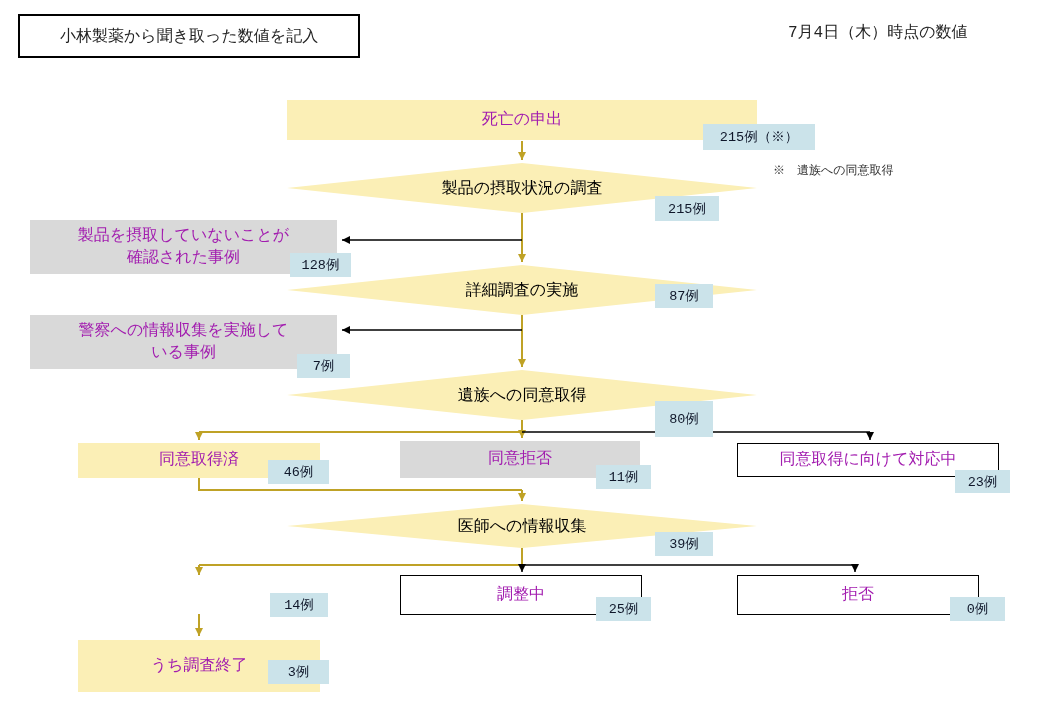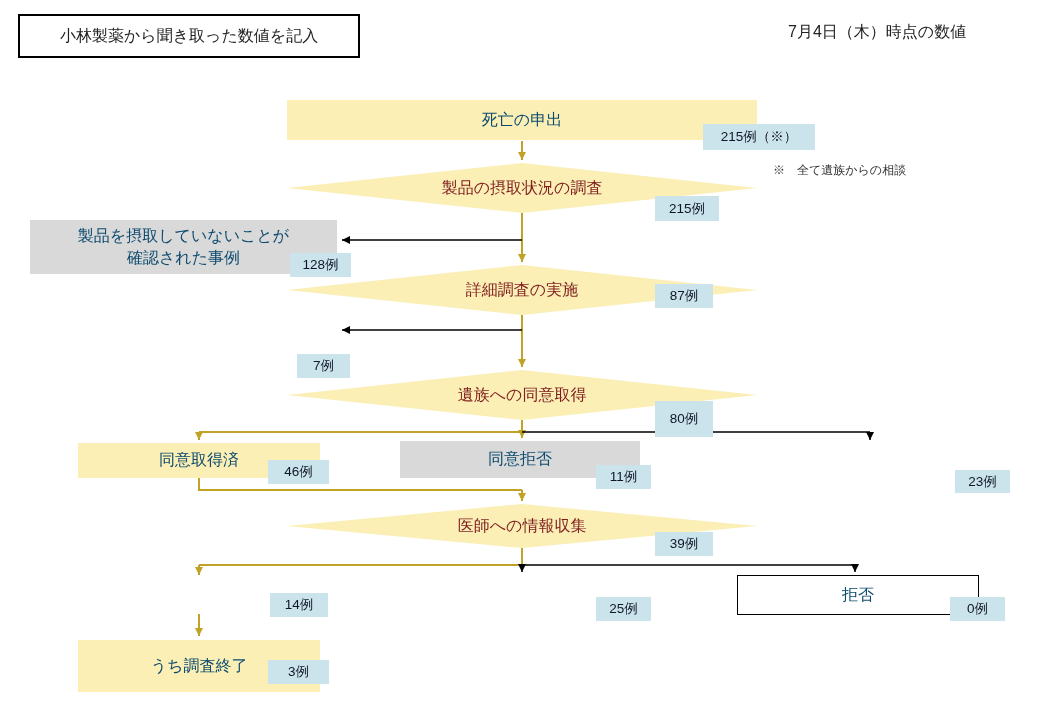--- a/index.html
+++ b/index.html
@@ -1,21 +1,21 @@
 <!DOCTYPE html>
 <html><head>
 <meta charset="utf-8">
 <style>
   html, body { margin: 0; padding: 0; background: #ffffff; }
   .canvas {
     position: relative;
     width: 1040px;
     height: 720px;
     background: #ffffff;
-    font-family: Liberation Sans, sans-serif;
+    font-family: Liberation Mono, monospace;
     color: #333;
     overflow: hidden;
   }
   svg.connectors {
     position: absolute;
     left: 0; top: 0;
     z-index: 1;
   }
   .note-box {
     position: absolute;
@@ -41,36 +41,36 @@
     left: 773px; top: 162px;
     font-size: 12px;
     color: #333;
     z-index: 2;
   }
   .node {
     position: absolute;
     display: flex; align-items: center; justify-content: center;
     text-align: center;
     font-size: 16px;
-    color: #0c4a6e;
+    color: #a21caf;
     white-space: pre-line;
     line-height: 1.4;
     z-index: 2;
   }
   .yellow { background: #FBEFB6; }
   .gray   { background: #D9D9D9; }
   .bordered { background: #ffffff; border: 1px solid #000; }
   .diamond {
     position: absolute;
     display: flex; align-items: center; justify-content: center;
     text-align: center;
     clip-path: polygon(50% 0, 100% 50%, 50% 100%, 0 50%);
     background: #FBEFB6;
     font-size: 16px;
-    color: #7f1d1d;
+    color: #000000;
     z-index: 2;
   }
   .badge {
     position: absolute;
     background: #CBE3EA;
     display: flex; align-items: center; justify-content: center;
     font-size: 13.5px;
     color: #0f172a;
     z-index: 3;
   }
@@ -110,53 +110,57 @@
       <polyline points="522,432 870,432"></polyline>
       <line x1="870" y1="432" x2="870" y2="440" marker-end="url(#ab)"></line>
       <polyline points="522,565 855,565"></polyline>
       <line x1="522" y1="565" x2="522" y2="572" marker-end="url(#ab)"></line>
       <line x1="855" y1="565" x2="855" y2="572" marker-end="url(#ab)"></line>
     </g>
   </svg>
 
   <div class="note-box">小林製薬から聞き取った数値を記入</div>
   <div class="date-label">7月4日（木）時点の数値</div>
-  <div class="annotation">※　全て遺族からの相談</div>
+  <div class="annotation">※　遺族への同意取得</div>
 
   <div class="node yellow" style="left:287px;top:100px;width:470px;height:40px">死亡の申出</div>
   <div class="badge" style="left:703px;top:124px;width:112px;height:26px">215例（※）</div>
 
   <div class="diamond" style="left:287px;top:163px;width:470px;height:50px">製品の摂取状況の調査</div>
   <div class="badge" style="left:655px;top:196px;width:64px;height:25px">215例</div>
 
   <div class="node gray" style="left:30px;top:220px;width:307px;height:54px">製品を摂取していないことが
 確認された事例</div>
   <div class="badge" style="left:290px;top:253px;width:61px;height:24px">128例</div>
 
   <div class="diamond" style="left:287px;top:265px;width:470px;height:50px">詳細調査の実施</div>
   <div class="badge" style="left:655px;top:284px;width:58px;height:24px">87例</div>
 
+  <div class="node gray" style="left:30px;top:315px;width:307px;height:54px">警察への情報収集を実施して
+いる事例</div>
   <div class="badge" style="left:297px;top:354px;width:53px;height:24px">7例</div>
 
   <div class="diamond" style="left:287px;top:370px;width:470px;height:50px">遺族への同意取得</div>
   <div class="badge" style="left:655px;top:401px;width:58px;height:36px">80例</div>
 
   <div class="node yellow" style="left:78px;top:443px;width:242px;height:35px">同意取得済</div>
   <div class="badge" style="left:268px;top:460px;width:61px;height:24px">46例</div>
 
   <div class="node gray" style="left:400px;top:441px;width:240px;height:37px">同意拒否</div>
   <div class="badge" style="left:596px;top:465px;width:55px;height:24px">11例</div>
 
+  <div class="node bordered" style="left:737px;top:443px;width:260px;height:32px">同意取得に向けて対応中</div>
   <div class="badge" style="left:955px;top:470px;width:55px;height:23px">23例</div>
 
   <div class="diamond" style="left:287px;top:504px;width:470px;height:44px">医師への情報収集</div>
   <div class="badge" style="left:655px;top:532px;width:58px;height:24px">39例</div>
 
   <div class="badge" style="left:270px;top:593px;width:58px;height:24px">14例</div>
 
+  <div class="node bordered" style="left:400px;top:575px;width:240px;height:38px">調整中</div>
   <div class="badge" style="left:596px;top:597px;width:55px;height:24px">25例</div>
 
   <div class="node bordered" style="left:737px;top:575px;width:240px;height:38px">拒否</div>
   <div class="badge" style="left:950px;top:597px;width:55px;height:24px">0例</div>
 
   <div class="node yellow" style="left:78px;top:640px;width:242px;height:52px">うち調査終了</div>
   <div class="badge" style="left:268px;top:660px;width:61px;height:24px">3例</div>
 
 </div>
 

